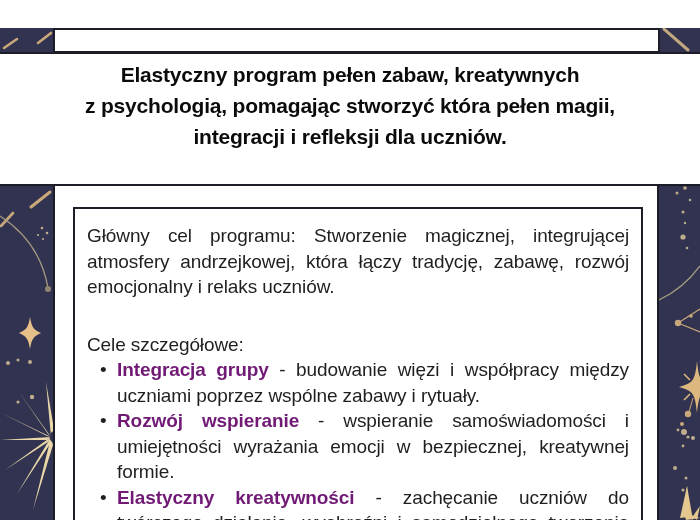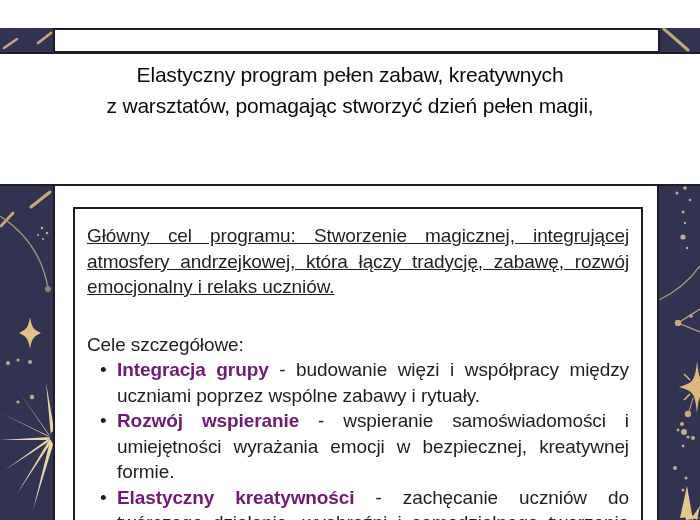--- a/index.html
+++ b/index.html
@@ -20,38 +20,38 @@
   .top-bar{left:53px;top:28px;width:607px;height:25px;background:var(--paper);
            border:2px solid var(--ink);}
   .rule{left:0;width:700px;height:2px;background:var(--ink);}
   .rule-1{top:52px;} .rule-2{top:184px;}
   .corner-deco{top:28px;height:24px;pointer-events:none;}
   .corner-deco.left{left:0;width:53px;}
   .corner-deco.right{left:660px;width:40px;}
   
   .heading{left:0;top:54px;width:700px;height:130px;padding-top:5px;text-align:center;}
   .heading div{
-    font-weight:400;font-size:21px;line-height:31px;letter-spacing:-0.2px;
+    font-weight:700;font-size:21px;line-height:31px;letter-spacing:-0.2px;
     color:#0b0b0b;white-space:nowrap;
   }
   
   .main{left:0;top:186px;width:700px;height:334px;background:var(--navy);}
   .side-panel{top:0;height:334px;overflow:hidden;}
   .side-panel.left{left:0;width:53px;}
   .side-panel.right{left:659px;width:41px;}
   .center-white{left:53px;top:0;width:606px;height:334px;background:var(--paper);
                 border-left:2px solid var(--ink);border-right:2px solid var(--ink);}
   .content-box{left:18px;top:21px;width:570px;height:400px;
                border:2px solid var(--ink);background:var(--paper);
                padding:14px 12px 0 12px;overflow:hidden;}
   .content-box p, .content-box li{
     font-size:19px;line-height:25.5px;letter-spacing:-0.1px;
     text-align:justify;color:#1f1f1f;
   }
-  .main-goal{margin-bottom:8px;text-decoration:underline;}
+  .main-goal{margin-bottom:8px;}
   .subgoals-heading{text-align:left;margin-top:32px;}
   ul.subgoals{list-style:none;margin:0;padding-left:13px;}
   ul.subgoals li{position:relative;padding-left:17px;}
   ul.subgoals li::before{content:"\2022";position:absolute;left:0;top:0;}
   ul.subgoals li strong{font-weight:700;color:#701a75;}
   svg{display:block;}
 </style>
 </head>
 <body>
 
@@ -67,21 +67,22 @@
 <div class="abs top-bar"></div>
 <div class="abs corner-deco right">
   <svg width="40" height="24" viewBox="0 0 40 24">
     <line x1="4" y1="1" x2="28" y2="22" stroke="#bfa87e" stroke-width="3" stroke-linecap="round"></line>
   </svg>
 </div>
 <div class="abs rule rule-1"></div>
 
 <div class="abs heading">
   <div>Elastyczny program pełen zabaw, kreatywnych</div>
-  <div>z warsztatów, pomagając stworzyć dzień pełen magii,</div>
+  <div>z psychologią, pomagając stworzyć która pełen magii,</div>
+  <div>integracji i refleksji dla uczniów.</div>
 </div>
 
 <div class="abs rule rule-2"></div>
 
 <div class="abs main">
 
   <div class="abs side-panel left">
     <svg width="53" height="334" viewBox="0 0 53 334">
       <g>
         <line x1="50" y1="6" x2="31" y2="21" stroke="#c9a87a" stroke-width="3" stroke-linecap="round"></line>

